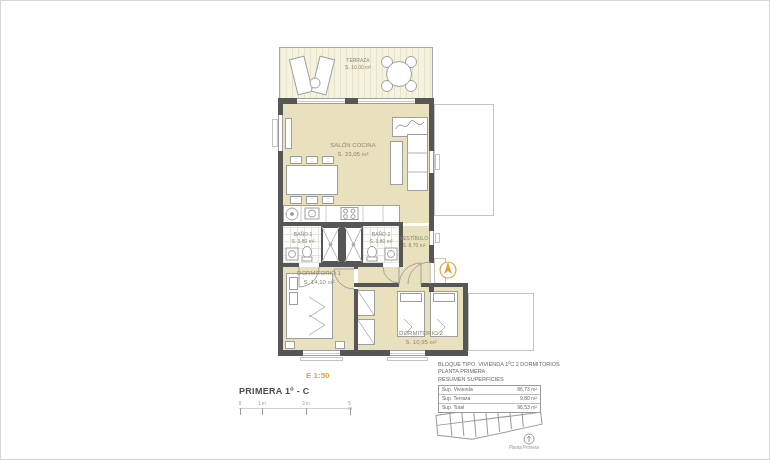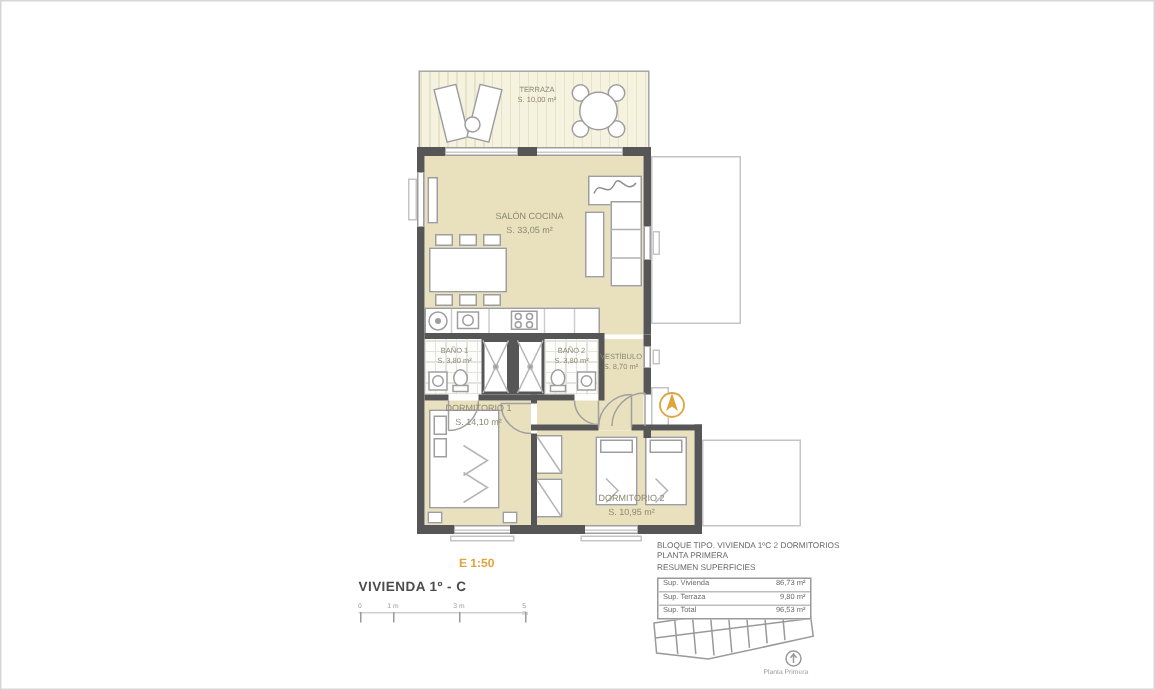--- a/index.html
+++ b/index.html
@@ -235,21 +235,21 @@
   </div>
   <div class="rl" style="left:283px;top:268px;width:70px;">
     <b>DORMITORIO 1</b>
       <b>S. 14,10 m²</b>
   </div>
   <div class="rl" style="left:385px;top:328px;width:70px;">
     <b>DORMITORIO 2</b>
       <b>S. 10,95 m²</b>
   </div>
 
-  <div class="title" style="left:238px;top:385px;">VIVIENDA 1º - C</div>
+  <div class="title" style="left:238px;top:385px;">PRIMERA 1º - C</div>
   <div class="scaletxt" style="left:305px;top:370px;">E 1:50</div>
 
   <div style="position:absolute;left:238px;top:400px;width:114px;height:16px;z-index:30;">
     <span class="ticklab" style="left:1px;top:0;">0</span>
     <span class="ticklab" style="left:23px;top:0;">1 m</span>
     <span class="ticklab" style="left:67px;top:0;">3 m</span>
     <span class="ticklab" style="left:111px;top:0;">5 m</span>
     <div class="sbline" style="left:0;top:7px;width:112px;"></div>
     <div class="tick" style="left:1px;top:7px;"></div>
     <div class="tick" style="left:23px;top:7px;"></div>

